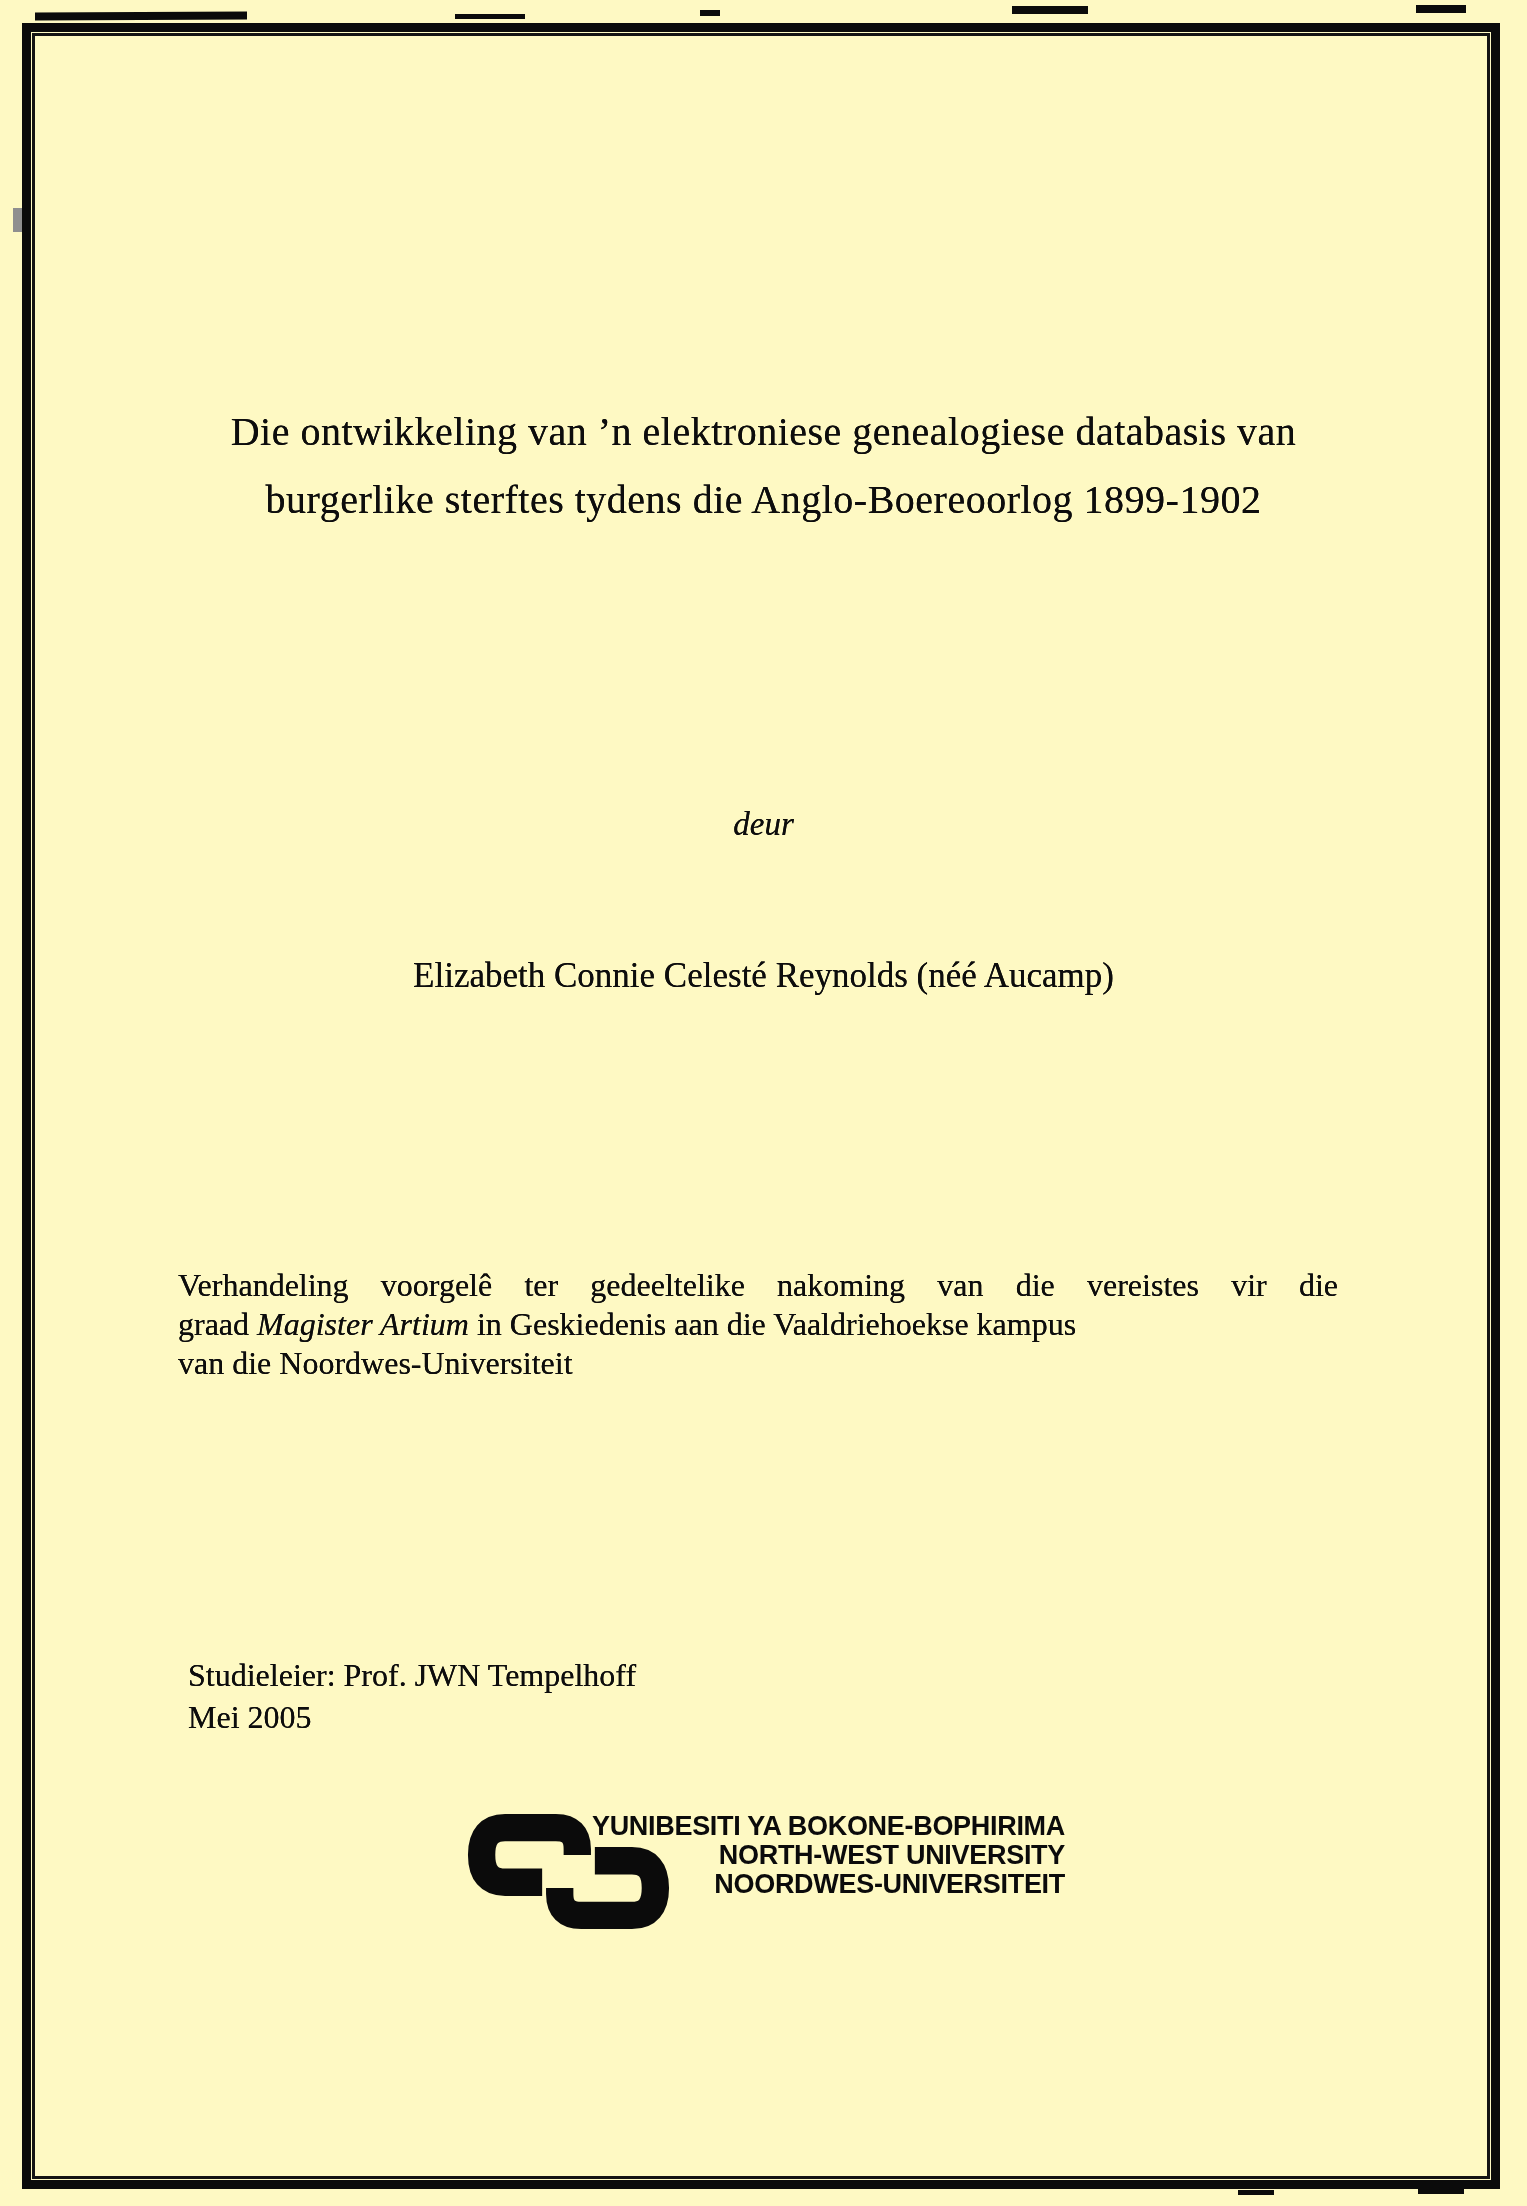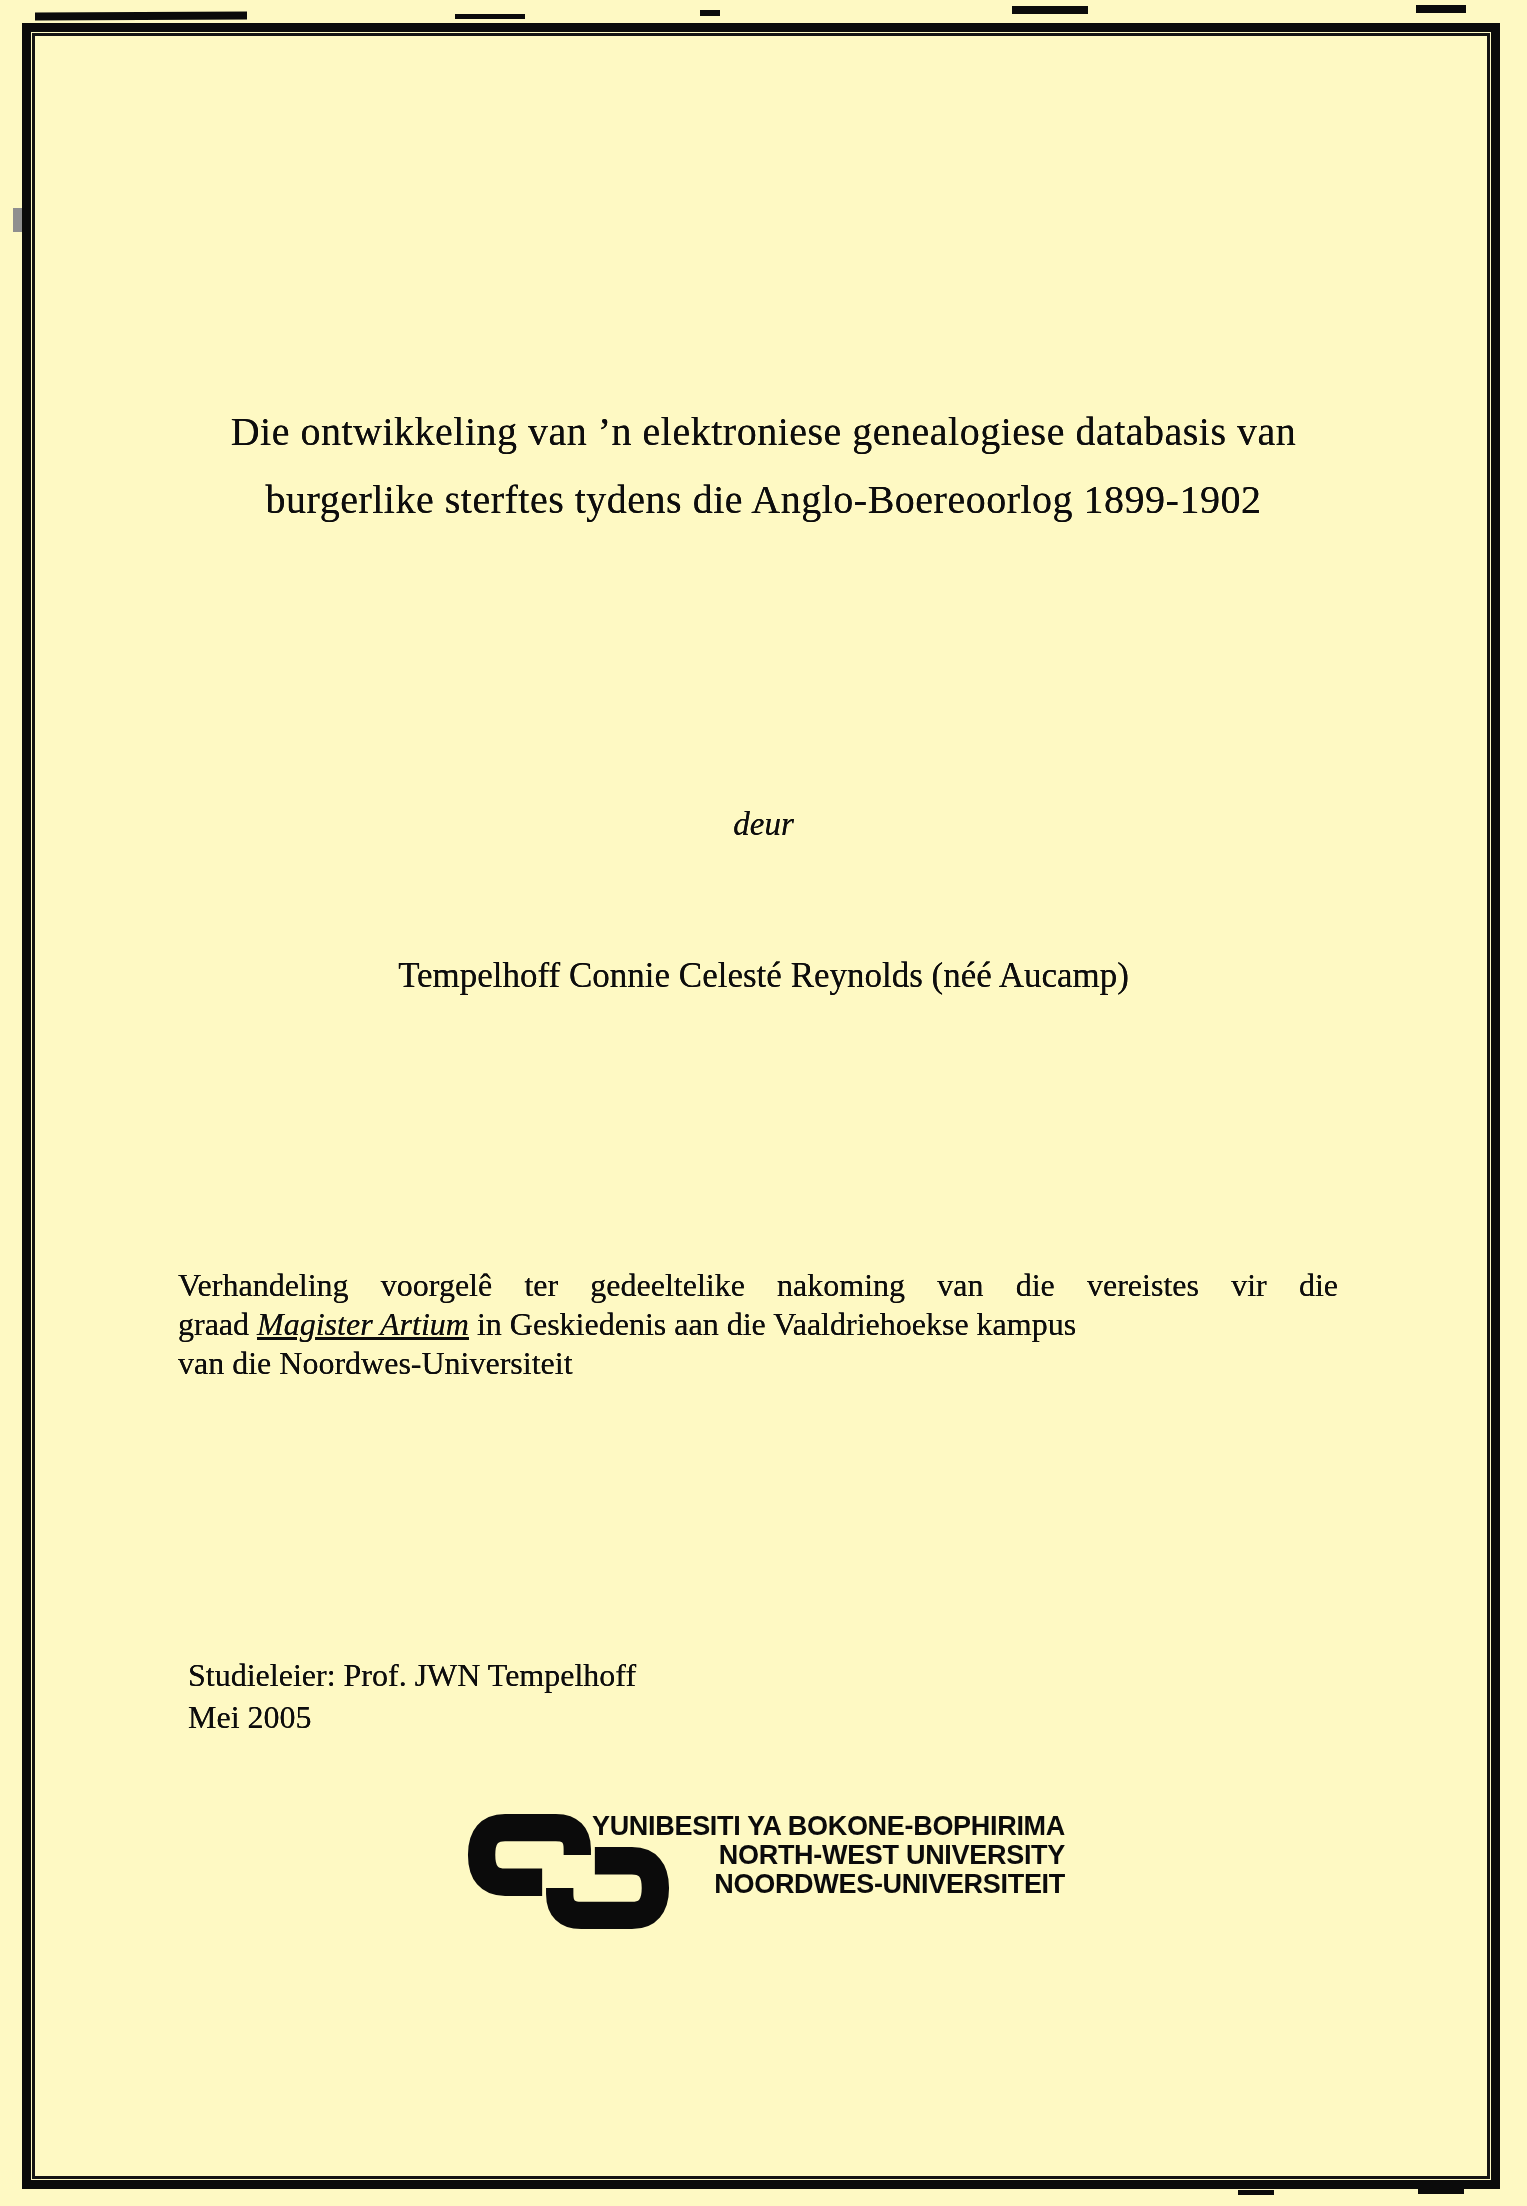--- a/index.html
+++ b/index.html
@@ -50,21 +50,21 @@
     position:absolute; top:1228px; left:178px;
     width:1160px;
     font-size:32px; line-height:39px;
     text-shadow:0 0 0.5px #0d0d0d;
     margin-top:38px;
   }
   .statement .just {
     text-align:justify;
     text-align-last:justify;
   }
-  .statement .ital { font-style:italic;text-decoration:underline; }
+  .statement .ital { font-style:italic; }
   .supervisor-block {
     position:absolute; top:1646px; left:188px;
     font-size:32px; line-height:42px;
     text-shadow:0 0 0.5px #0d0d0d;
     margin-top:8px;
   }
   .logo {
     position:absolute; top:1798px; left:466px;
     width:620px; height:150px;
   }
@@ -98,21 +98,21 @@
     <div class="frame-inner"></div>
   </div>
 
   <div class="title-block">
     <div>Die ontwikkeling van ’n elektroniese genealogiese databasis van</div>
     <div>burgerlike sterftes tydens die Anglo-Boereoorlog 1899-1902</div>
   </div>
 
   <div class="byline">deur</div>
 
-  <div class="author">Tempelhoff Connie Celesté Reynolds (néé Aucamp)</div>
+  <div class="author">Elizabeth Connie Celesté Reynolds (néé Aucamp)</div>
 
   <div class="statement">
     <div class="just">Verhandeling voorgelê ter gedeeltelike nakoming van die vereistes vir die</div>
     <div><span>graad </span><span class="ital">Magister Artium</span><span> in Geskiedenis aan die Vaaldriehoekse kampus</span></div>
     <div>van die Noordwes-Universiteit</div>
   </div>
 
   <div class="supervisor-block">
     <div>Studieleier: Prof. JWN Tempelhoff</div>
     <div>Mei 2005</div>

